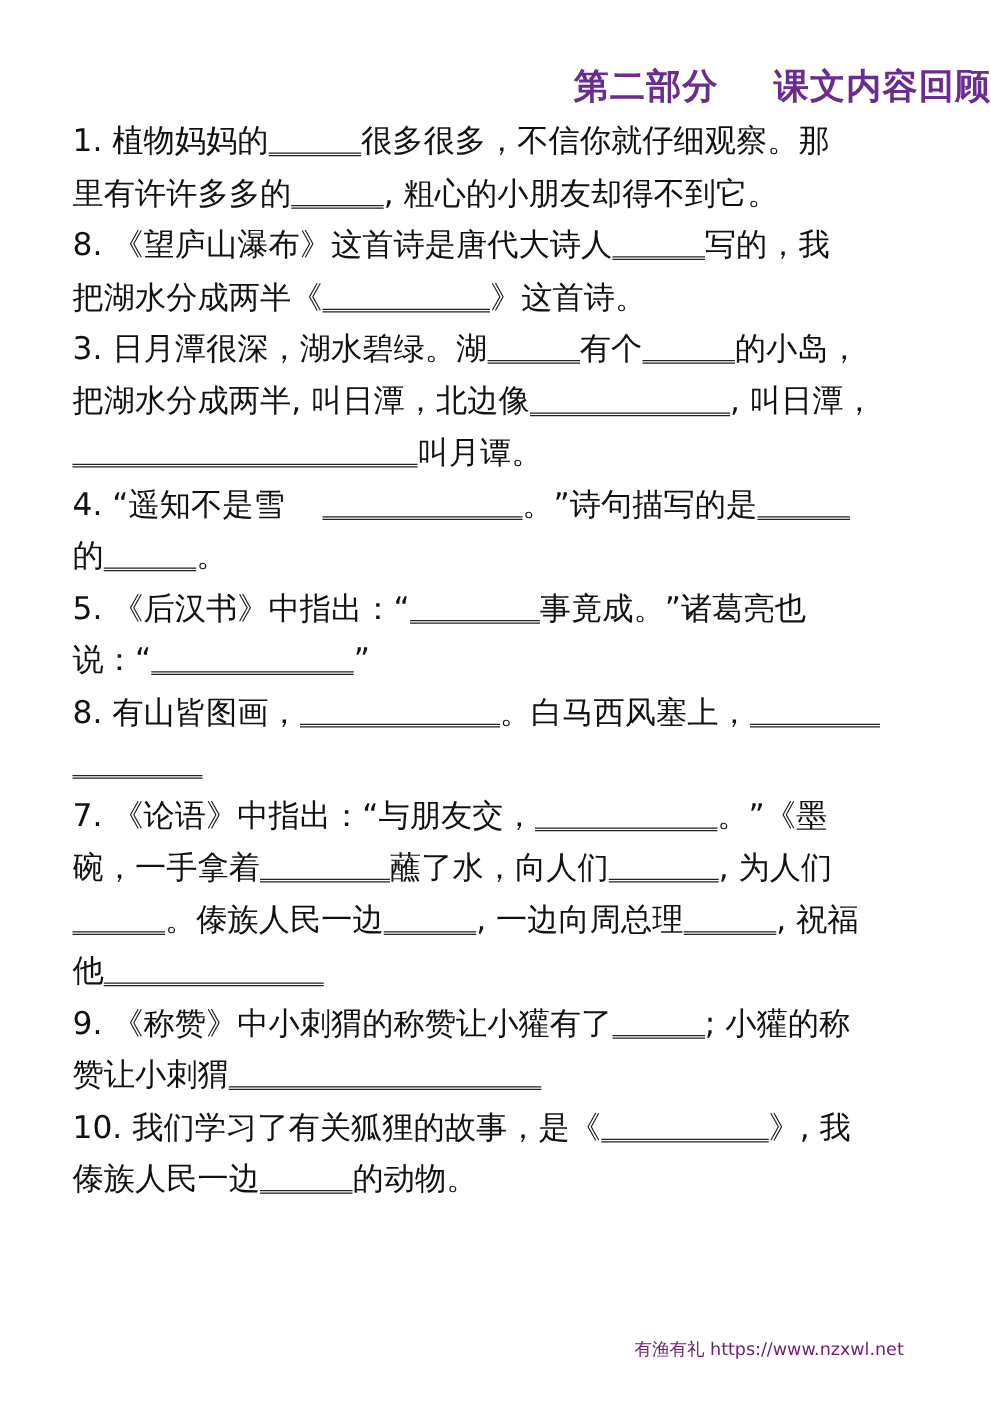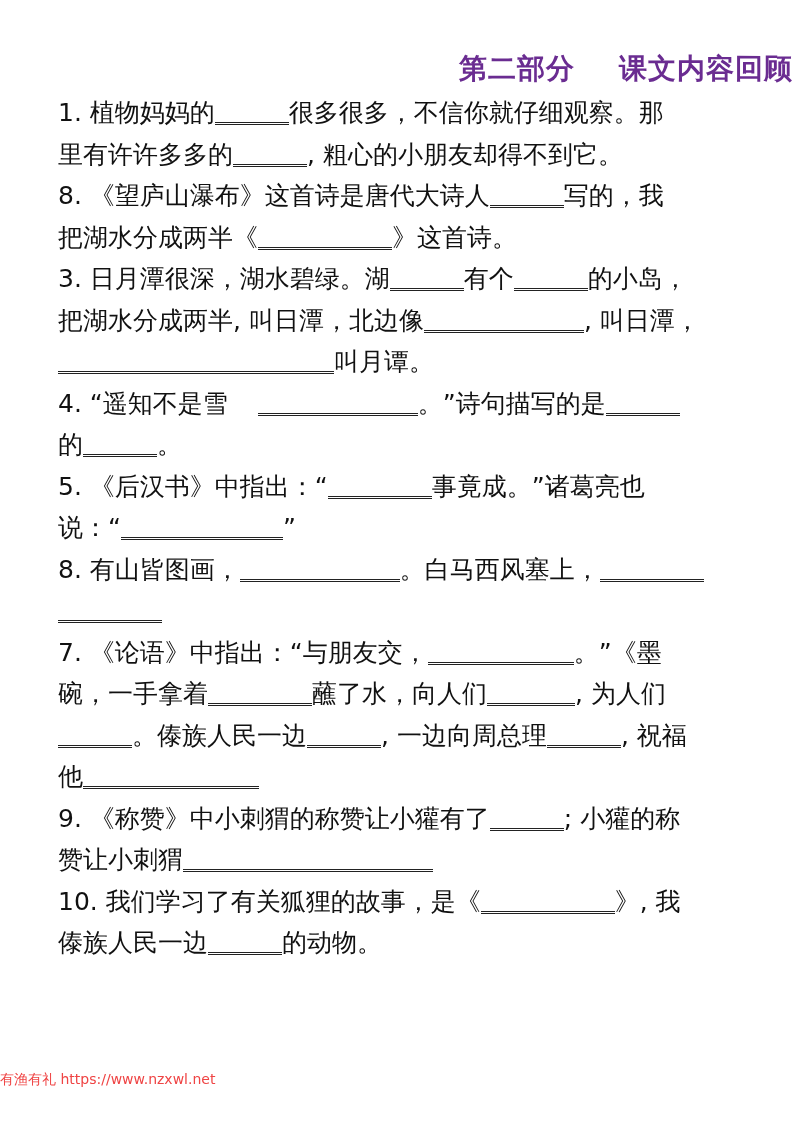--- a/index.html
+++ b/index.html
@@ -5,21 +5,21 @@
   html, body { margin: 0; padding: 0; background: #ffffff; }
   body { width: 793px; height: 1122px; position: relative; overflow: hidden; font-family: "DejaVu Sans", "Liberation Sans", sans-serif; color: #111; }
   .title { position: absolute; top: 50px; left: 0; width: 793px; text-align: right; color: #6a2c91; font-size: 28px; font-weight: bold; letter-spacing: 1px; }
   .title .gap { display: inline-block; width: 44px; }
   .content { position: absolute; left: 58px; top: 92px; width: 700px; font-size: 25px; line-height: 41.5px; }
   .line { white-space: nowrap; height: 41.5px; }
   .blank { display: inline-block; border-bottom: 3px double #222; height: 28px; vertical-align: -4px; }
   .w5 { width: 74px; } .w6 { width: 88px; } .w7 { width: 104px; } .w8 { width: 134px; } .w10 { width: 160px; } .w16 { width: 250px; } .w9 { width: 146px; }
   .single { border-bottom: 2px solid #222; }
   .red-dot { color: #d9534f; font-size: 16px; }
-  .footer { position: absolute; top: 1071px; left: 0; width: 723px; text-align: left; font-size: 14px; color: #ef4444; }
+  .footer { position: absolute; top: 1071px; left: 0; width: 723px; text-align: right; font-size: 14px; color: #701a75; }
 </style>
 </head>
 <body>
 
 <div class="title">
   <span>第二部分</span><span class="gap"></span><span>课文内容回顾</span>
 </div>
 
 <div class="content">
 

